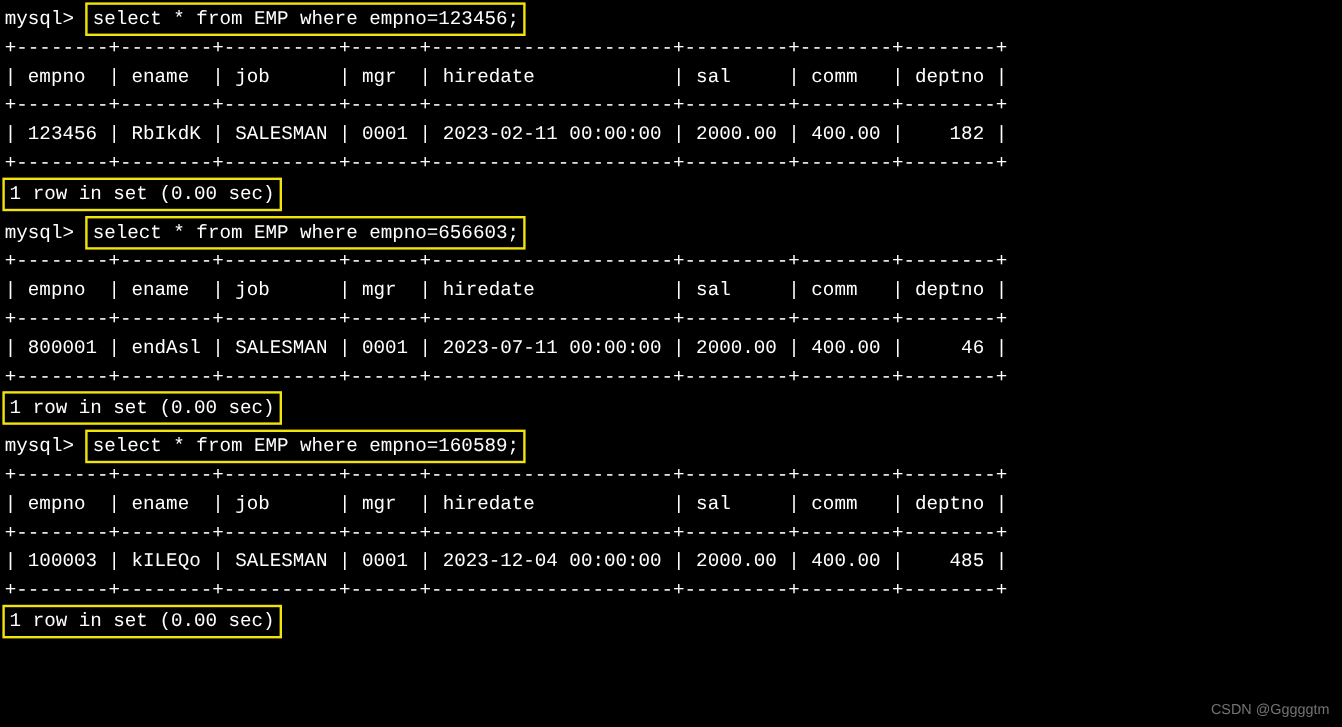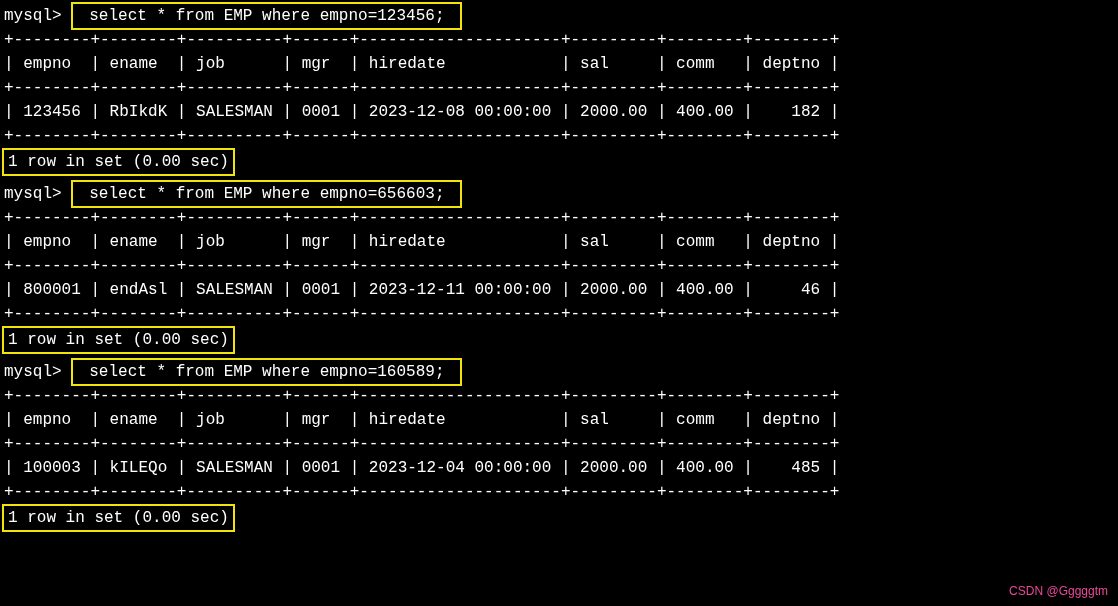--- a/index.html
+++ b/index.html
@@ -22,65 +22,65 @@
     .line {
       white-space: pre;
       padding: 0 4px;
     }
     .prompt-line {
       padding: 0 4px;
     }
     .highlight-box {
       border: 2px solid #f0e40b;
       display: inline-block;
-      padding: 0 16px;
+      padding: 0 4px;
       margin: -2px 0;
     }
     .status-box {
       border: 2px solid #f0e40b;
       display: inline-block;
       padding: 0 4px;
       margin-left: -2px;
       text-align: right;
     }
     .watermark {
       position: absolute;
       bottom: 6px;
       right: 10px;
-      color: #ec4899;
+      color: #737373;
       font-size: 12px;
       font-family: Arial, sans-serif;
     }
     .block-gap {
       height: 6px;
     }
   </style>
 </head>
 <body>
 
 <div class="prompt-line">
   <span>mysql&gt;</span> <span class="highlight-box"><span>select * from EMP where empno=123456;</span></span>
 </div>
 <div class="line">+--------+--------+----------+------+---------------------+---------+--------+--------+</div>
 <div class="line">| empno  | ename  | job      | mgr  | hiredate            | sal     | comm   | deptno |</div>
 <div class="line">+--------+--------+----------+------+---------------------+---------+--------+--------+</div>
-<div class="line">| 123456 | RbIkdK | SALESMAN | 0001 | 2023-12-08 00:00:00 | 2000.00 | 400.00 |    182 |</div>
+<div class="line">| 123456 | RbIkdK | SALESMAN | 0001 | 2023-02-11 00:00:00 | 2000.00 | 400.00 |    182 |</div>
 <div class="line">+--------+--------+----------+------+---------------------+---------+--------+--------+</div>
 <div class="prompt-line">
   <span class="status-box"><span>1 row in set (0.00 sec)</span></span>
 </div>
 <div class="block-gap"></div>
 
 <div class="prompt-line">
   <span>mysql&gt;</span> <span class="highlight-box"><span>select * from EMP where empno=656603;</span></span>
 </div>
 <div class="line">+--------+--------+----------+------+---------------------+---------+--------+--------+</div>
 <div class="line">| empno  | ename  | job      | mgr  | hiredate            | sal     | comm   | deptno |</div>
 <div class="line">+--------+--------+----------+------+---------------------+---------+--------+--------+</div>
-<div class="line">| 800001 | endAsl | SALESMAN | 0001 | 2023-12-11 00:00:00 | 2000.00 | 400.00 |     46 |</div>
+<div class="line">| 800001 | endAsl | SALESMAN | 0001 | 2023-07-11 00:00:00 | 2000.00 | 400.00 |     46 |</div>
 <div class="line">+--------+--------+----------+------+---------------------+---------+--------+--------+</div>
 <div class="prompt-line">
   <span class="status-box"><span>1 row in set (0.00 sec)</span></span>
 </div>
 <div class="block-gap"></div>
 
 <div class="prompt-line">
   <span>mysql&gt;</span> <span class="highlight-box"><span>select * from EMP where empno=160589;</span></span>
 </div>
 <div class="line">+--------+--------+----------+------+---------------------+---------+--------+--------+</div>

